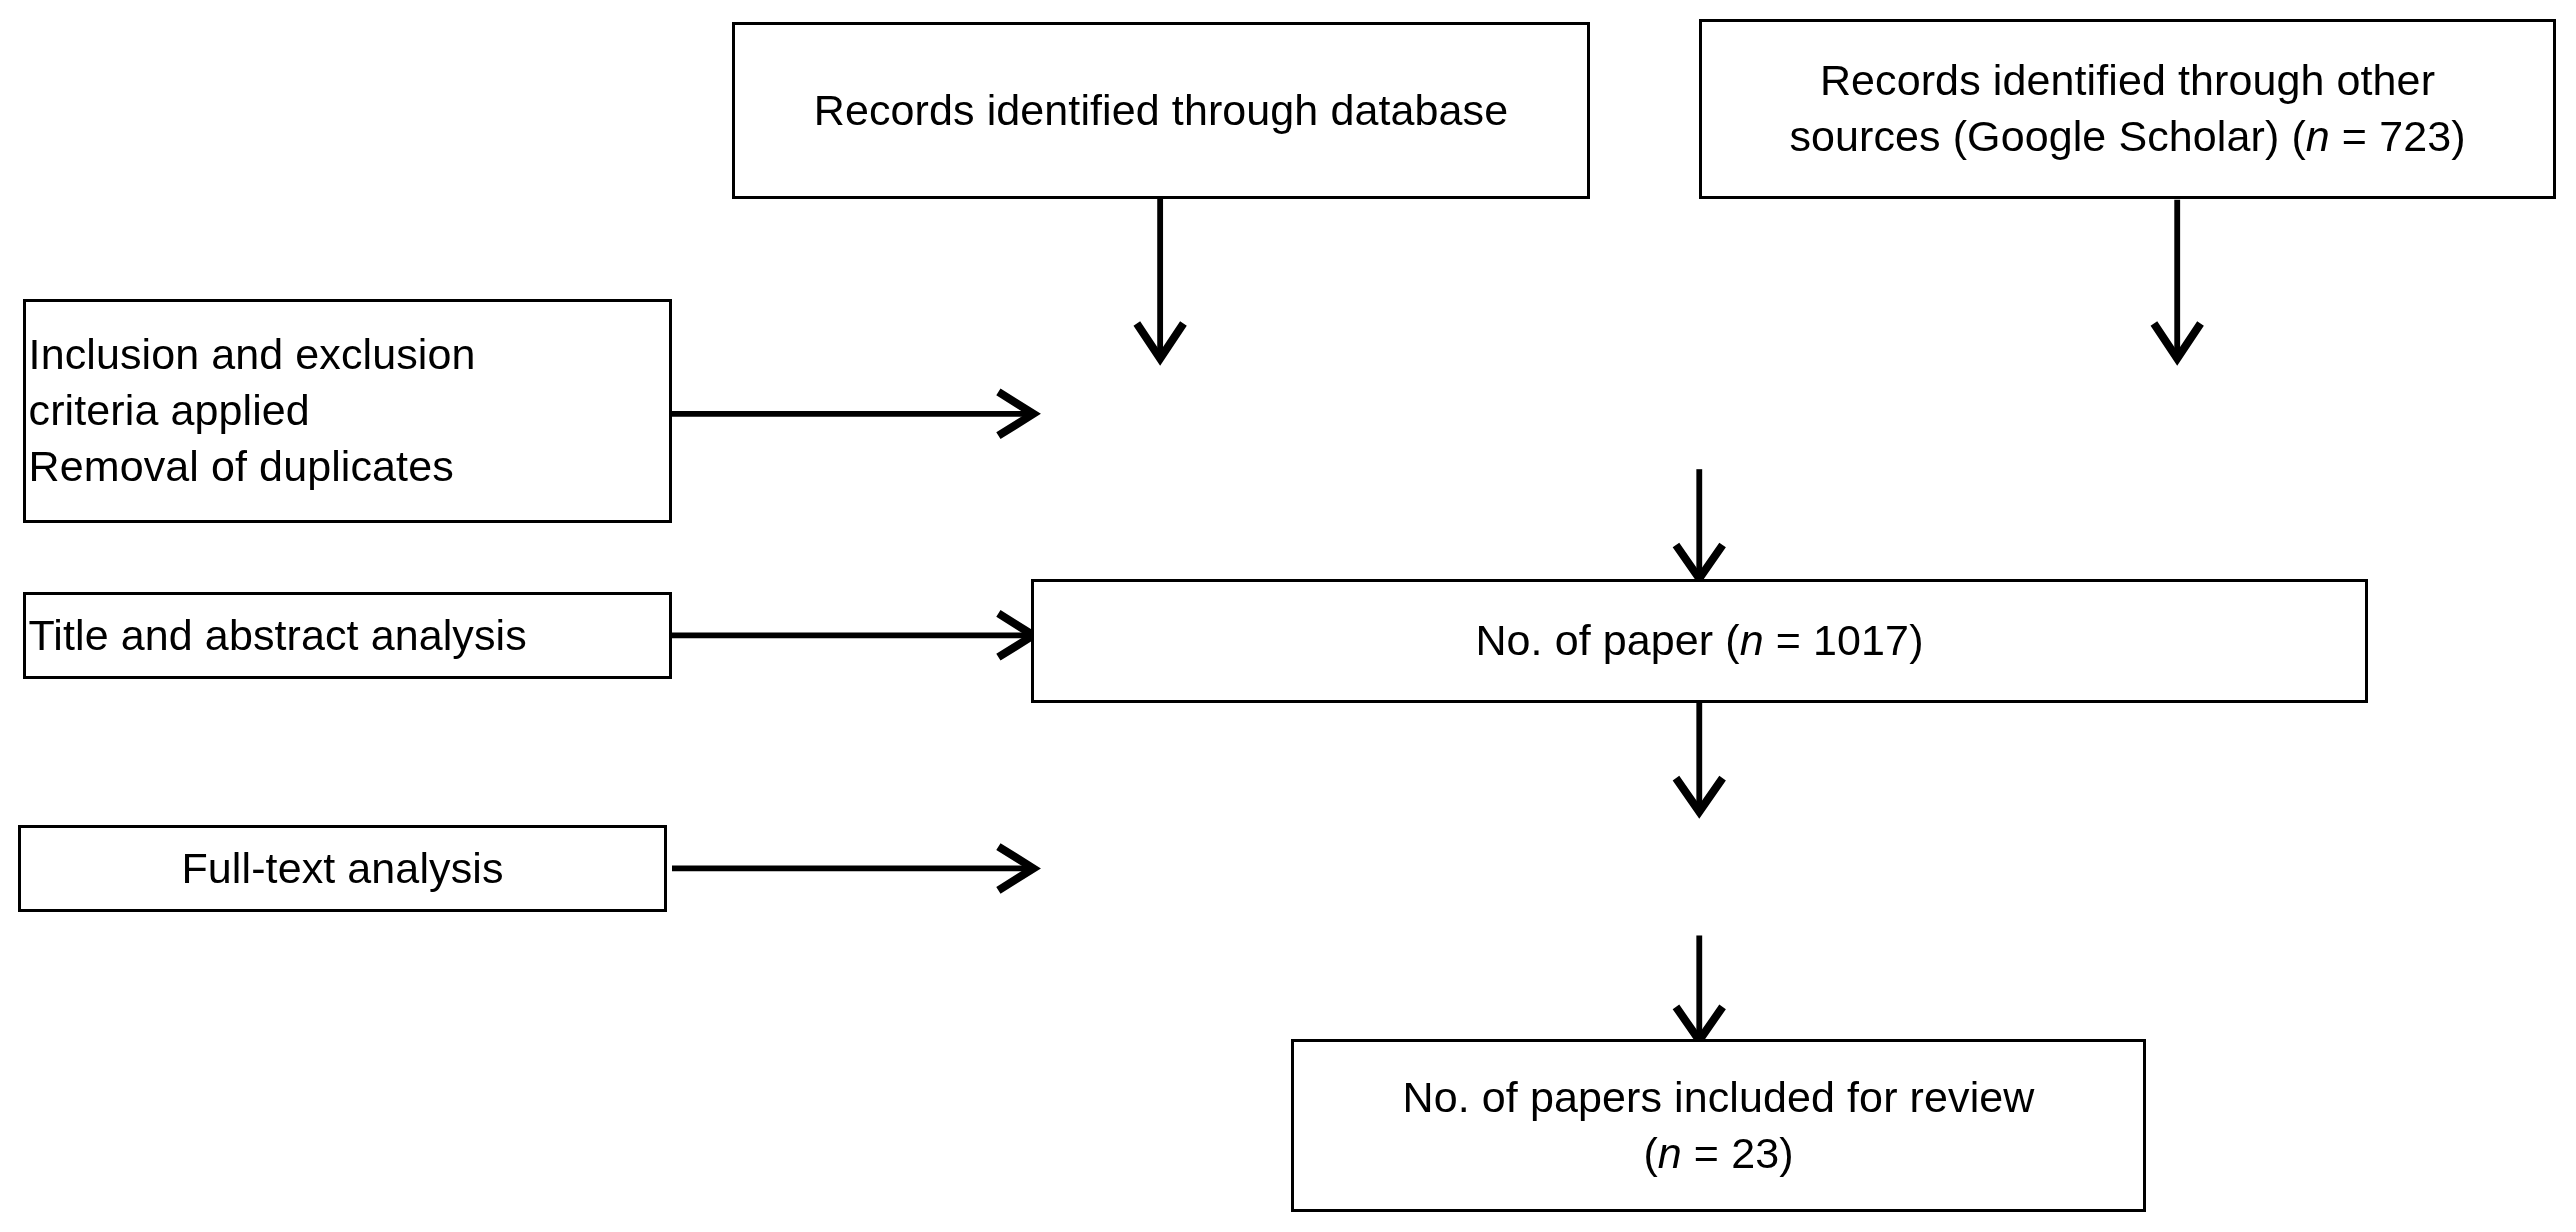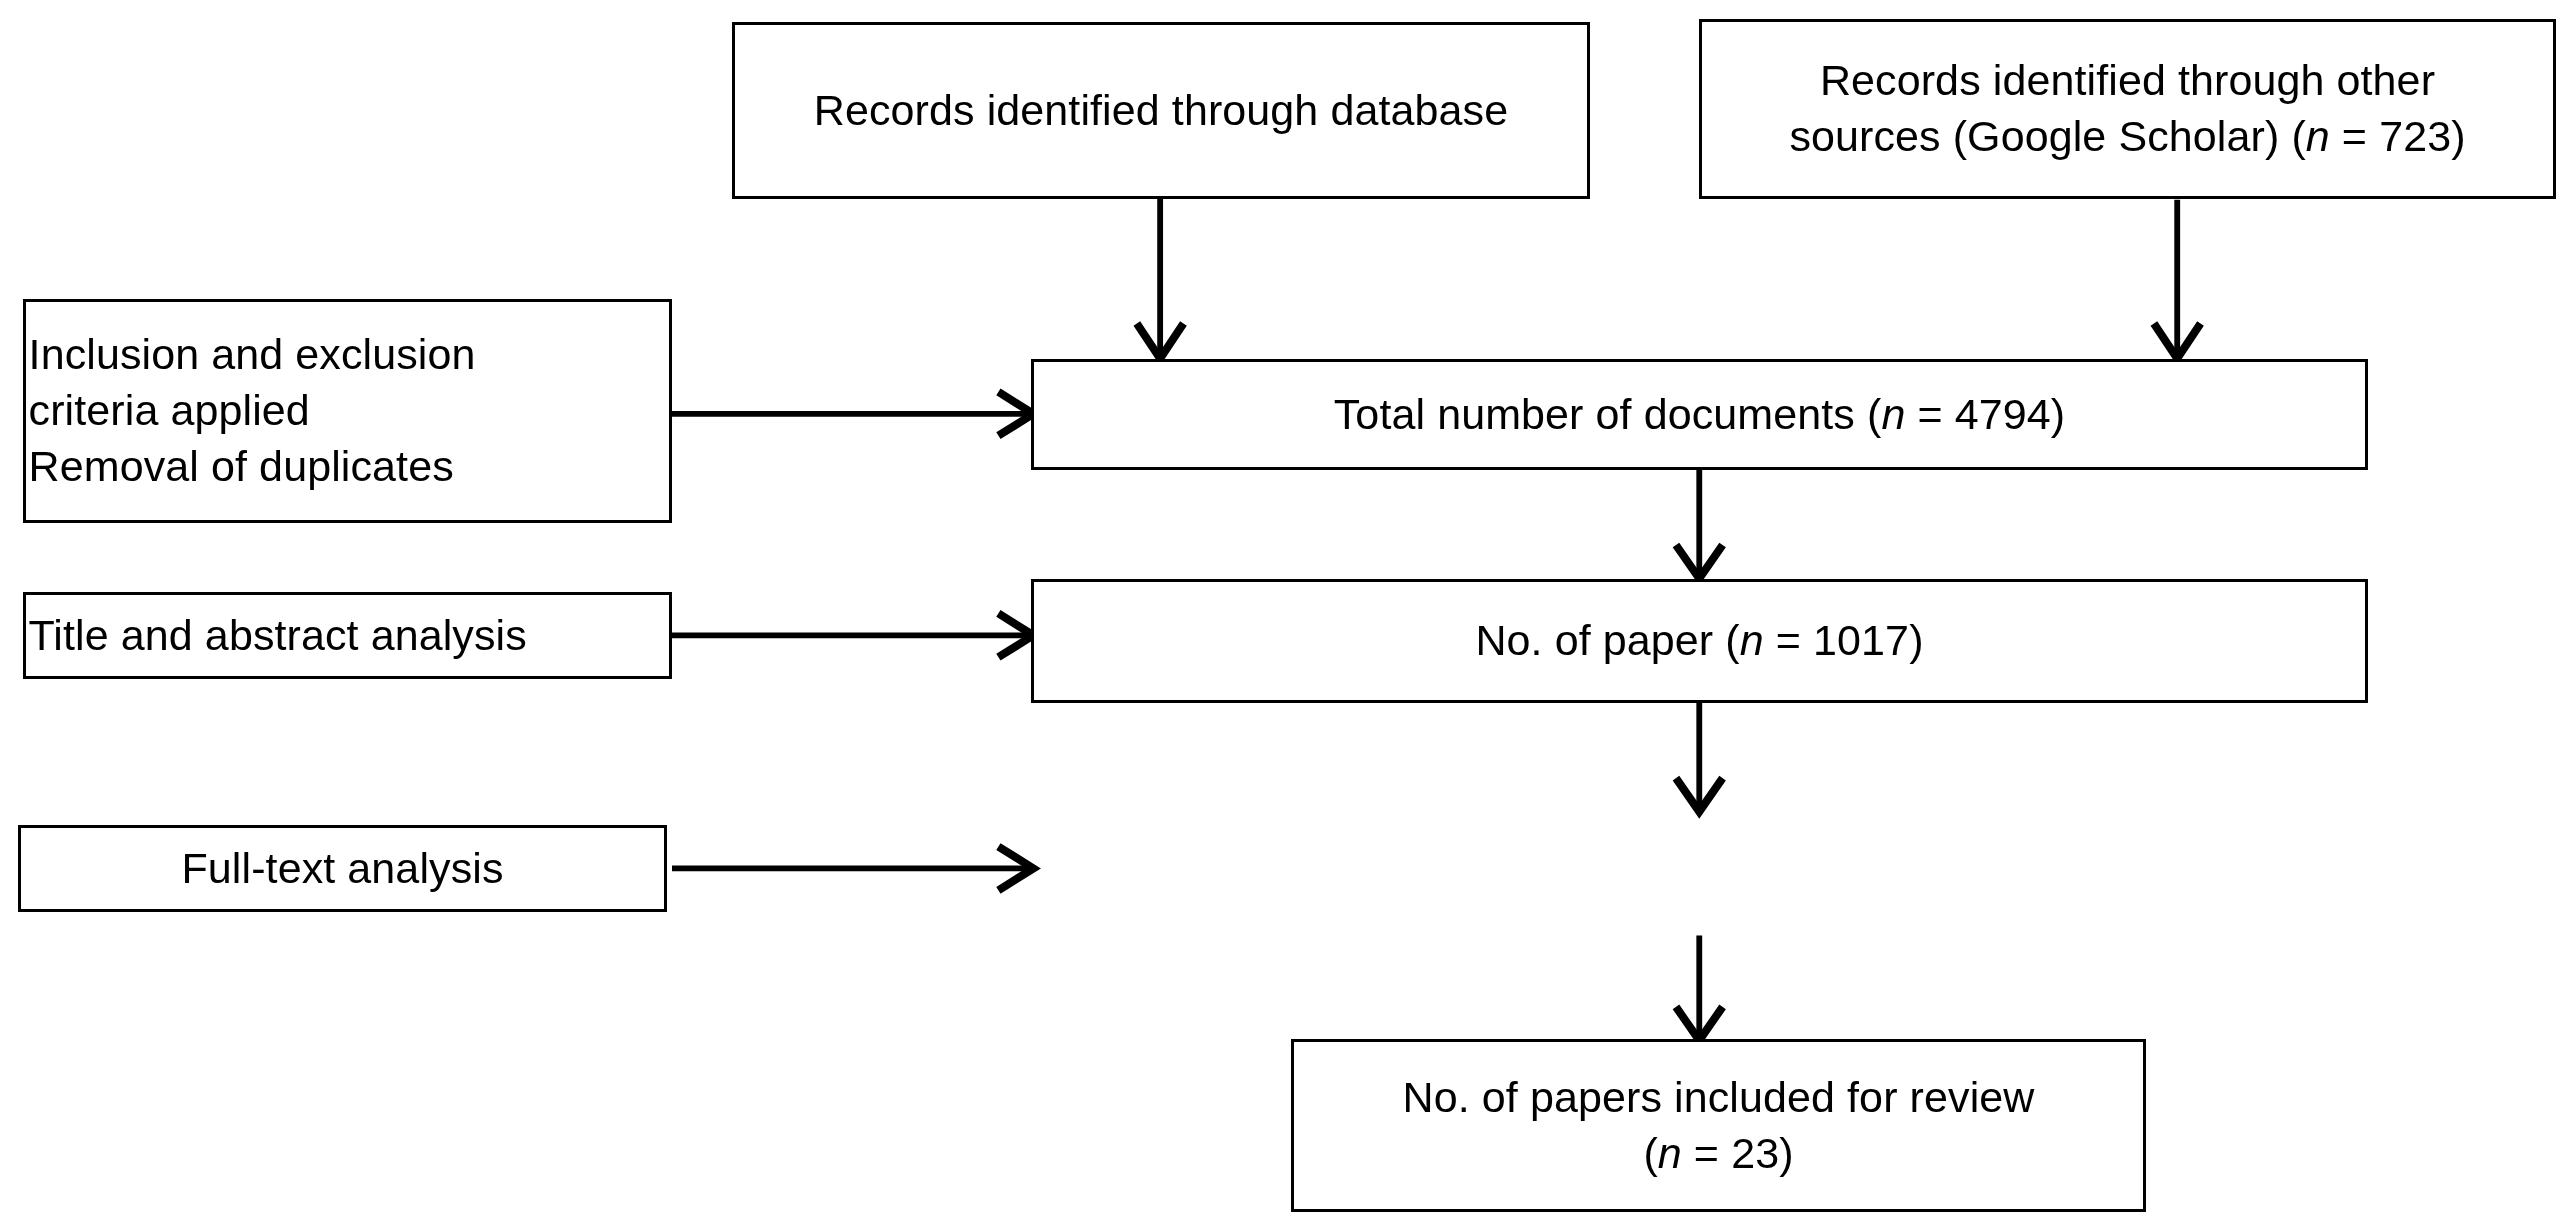--- a/index.html
+++ b/index.html
@@ -108,23 +108,20 @@
     <span class="node-line"><span>Records identified through other</span></span>
     <span class="node-line"><span>sources (Google Scholar) (</span><span class="n-italic">n</span><span> = 723)</span></span>
   </div>
 
   <div class="node-box left-text" style="left:22.6px; top:299px; width:649px; height:224px;">
     <span class="node-line">Inclusion and exclusion</span>
     <span class="node-line">criteria applied</span>
     <span class="node-line">Removal of duplicates</span>
   </div>
 
-  <div class="node-box center-text" style="left:1031px; top:359px; width:1337px; height:111px;">
-    <span class="node-line"><span>Total number of documents (</span><span class="n-italic">n</span><span> = 4794)</span></span>
-  </div>
 
   <div class="node-box left-text" style="left:22.6px; top:592px; width:649px; height:87px;">
     <span class="node-line">Title and abstract analysis</span>
   </div>
 
   <div class="node-box center-text" style="left:1031px; top:579px; width:1337px; height:124px;">
     <span class="node-line"><span>No. of paper (</span><span class="n-italic">n</span><span> = 1017)</span></span>
   </div>
 
   <div class="node-box center-text" style="left:18px; top:825px; width:649px; height:87px;">

